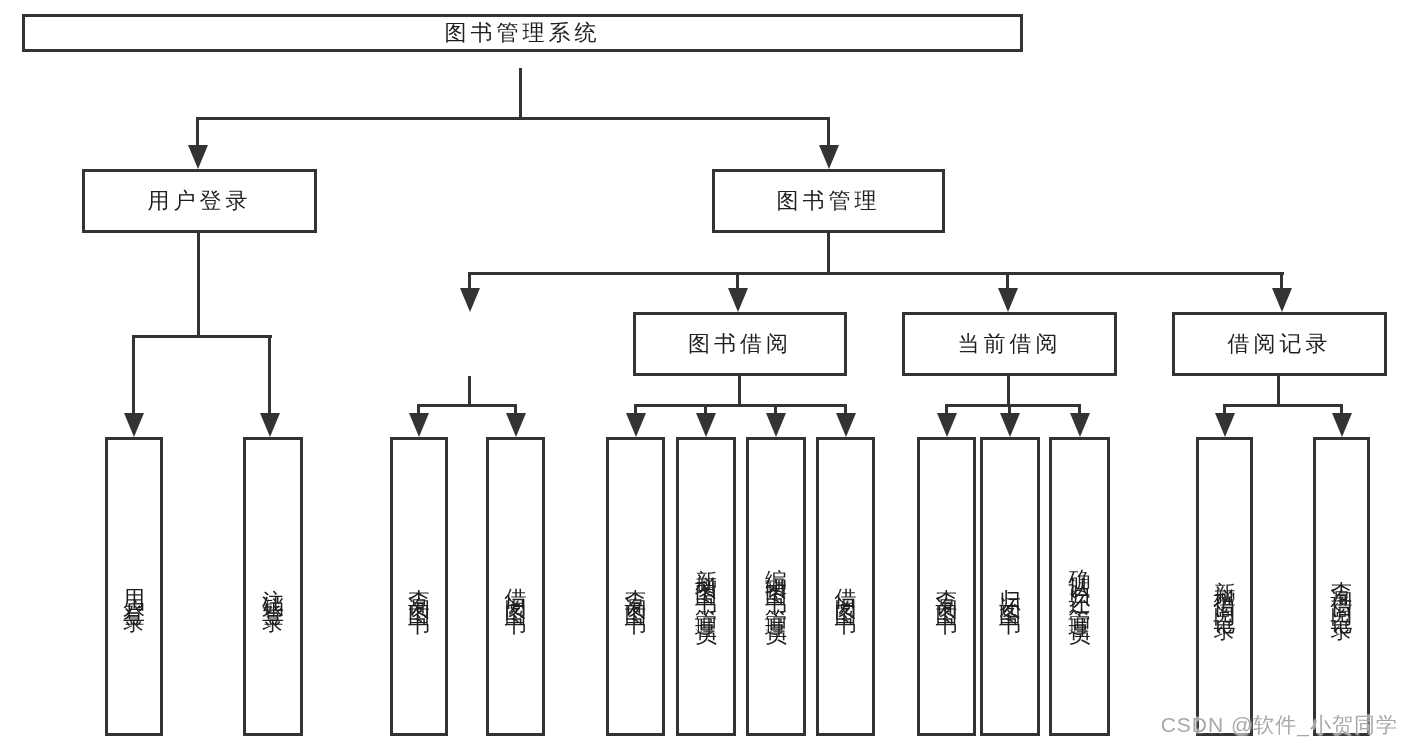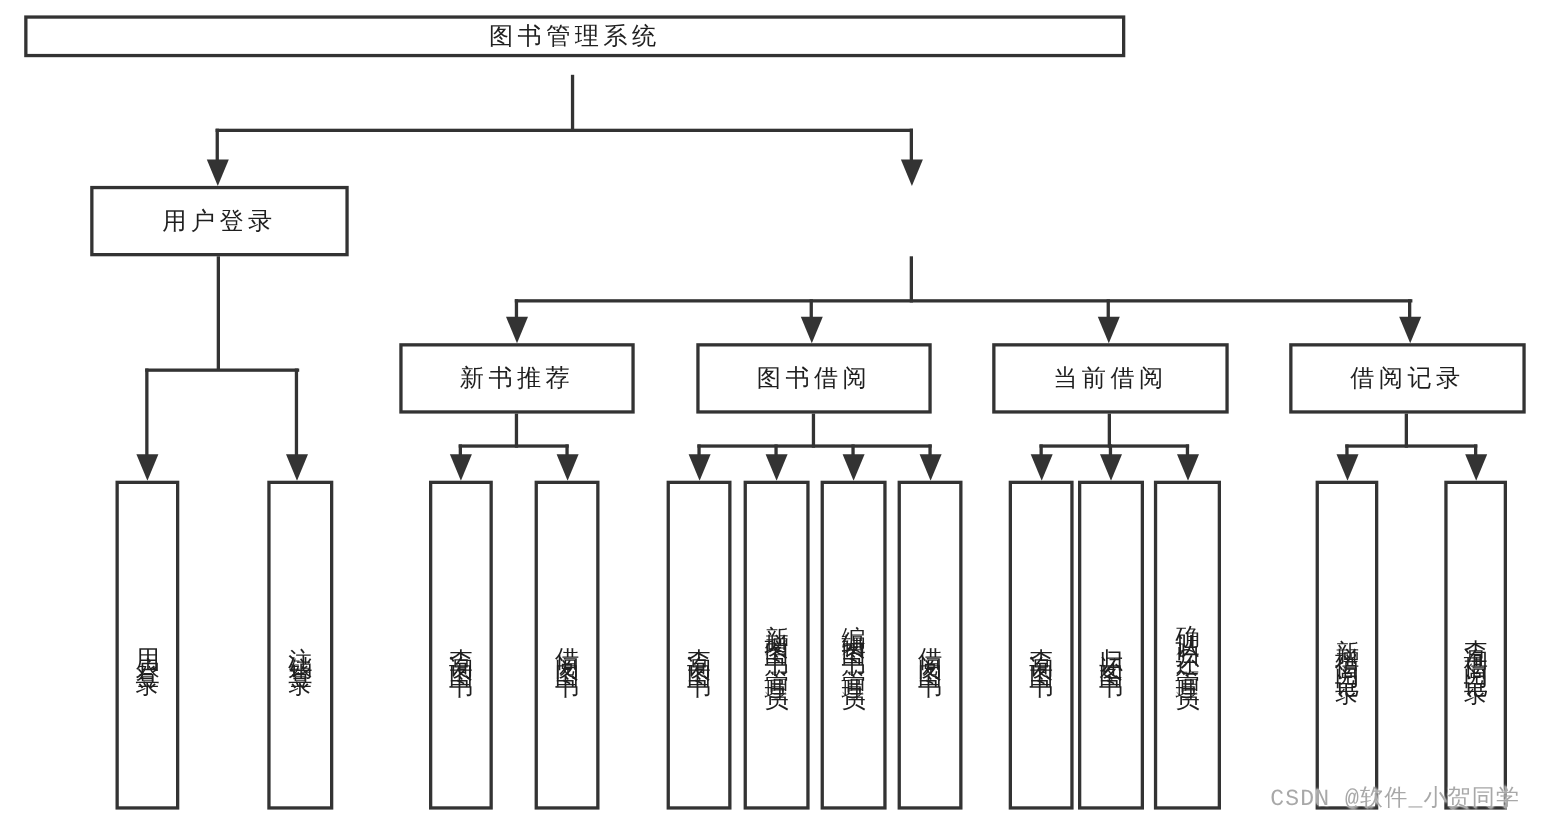--- a/index.html
+++ b/index.html
@@ -34,28 +34,27 @@
   .vline{width:3px;}
   .hline{height:3px;}
   .arrow{
     position:absolute;width:0;height:0;
     border-left:10px solid transparent;
     border-right:10px solid transparent;
     border-top:24px solid #333333;
   }
   .watermark{
     position:absolute;
-    right:23px;top:711px;
+    right:7px;top:711px;
     font-size:21px;
     letter-spacing:1px;
     color:#a8a8a8;
     text-shadow:1px 1px 2px rgba(255,255,255,.9),-1px -1px 2px rgba(255,255,255,.9);
     z-index:10;
     white-space:nowrap;
-    font-family:Liberation Mono, monospace;
   }
 </style>
 </head>
 <body>
 
 <div class="canvas">
 
   <div class="node" style="left:22px;top:14px;width:1001px;height:38px;">
     <span>图书管理系统</span>
   </div>
@@ -63,42 +62,42 @@
   <div class="vline" style="left:519px;top:68px;height:51px;"></div>
   <div class="hline" style="left:196px;top:117px;width:634px;"></div>
   <div class="vline" style="left:196px;top:117px;height:30px;"></div>
   <div class="arrow" style="left:188px;top:145px;"></div>
   <div class="vline" style="left:827px;top:117px;height:30px;"></div>
   <div class="arrow" style="left:819px;top:145px;"></div>
 
   <div class="node" style="left:82px;top:169px;width:235px;height:64px;">
     <span>用户登录</span>
   </div>
+  <div class="node" style="left:712px;top:169px;width:233px;height:64px;">
+    <span>图书管理</span>
+  </div>
 
   <div class="vline" style="left:197px;top:233px;height:104px;"></div>
   <div class="hline" style="left:132px;top:335px;width:140px;"></div>
   <div class="vline" style="left:132px;top:335px;height:82px;"></div>
   <div class="arrow" style="left:124px;top:413px;"></div>
   <div class="vline" style="left:268px;top:335px;height:82px;"></div>
   <div class="arrow" style="left:260px;top:413px;"></div>
 
   <div class="vline" style="left:827px;top:233px;height:42px;"></div>
   <div class="hline" style="left:468px;top:272px;width:816px;"></div>
   <div class="vline" style="left:468px;top:272px;height:20px;"></div>
   <div class="arrow" style="left:460px;top:288px;"></div>
   <div class="vline" style="left:736px;top:272px;height:20px;"></div>
   <div class="arrow" style="left:728px;top:288px;"></div>
   <div class="vline" style="left:1006px;top:272px;height:20px;"></div>
   <div class="arrow" style="left:998px;top:288px;"></div>
   <div class="vline" style="left:1280px;top:272px;height:20px;"></div>
   <div class="arrow" style="left:1272px;top:288px;"></div>
 
-  <div class="node" style="left:363px;top:312px;width:214px;height:64px;">
-    <span>新书推荐</span>
-  </div>
   <div class="node" style="left:902px;top:312px;width:215px;height:64px;">
     <span>当前借阅</span>
   </div>
   <div class="node" style="left:633px;top:312px;width:214px;height:64px;">
     <span>图书借阅</span>
   </div>
   <div class="node" style="left:1172px;top:312px;width:215px;height:64px;">
     <span>借阅记录</span>
   </div>
 

